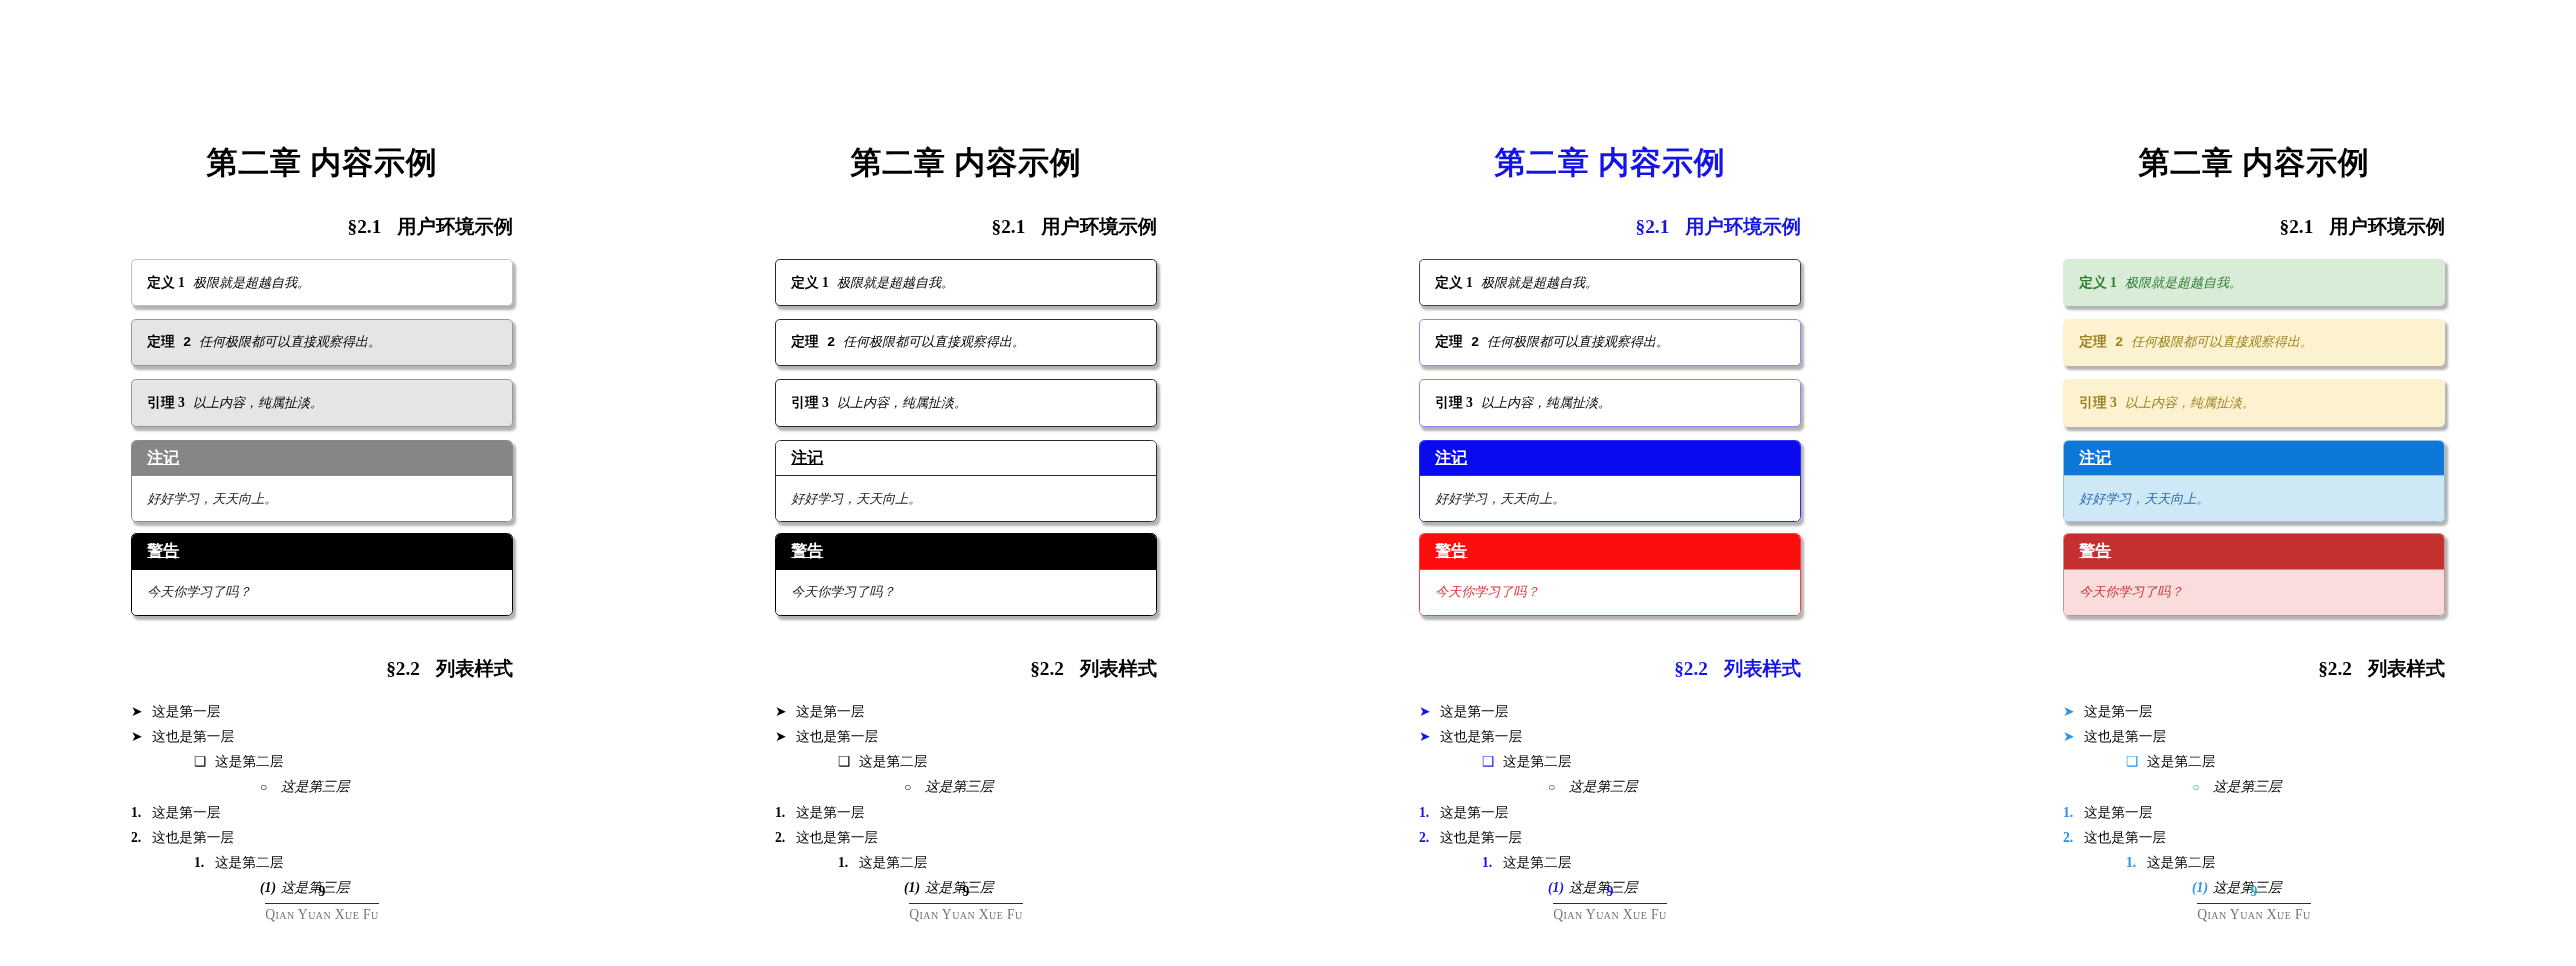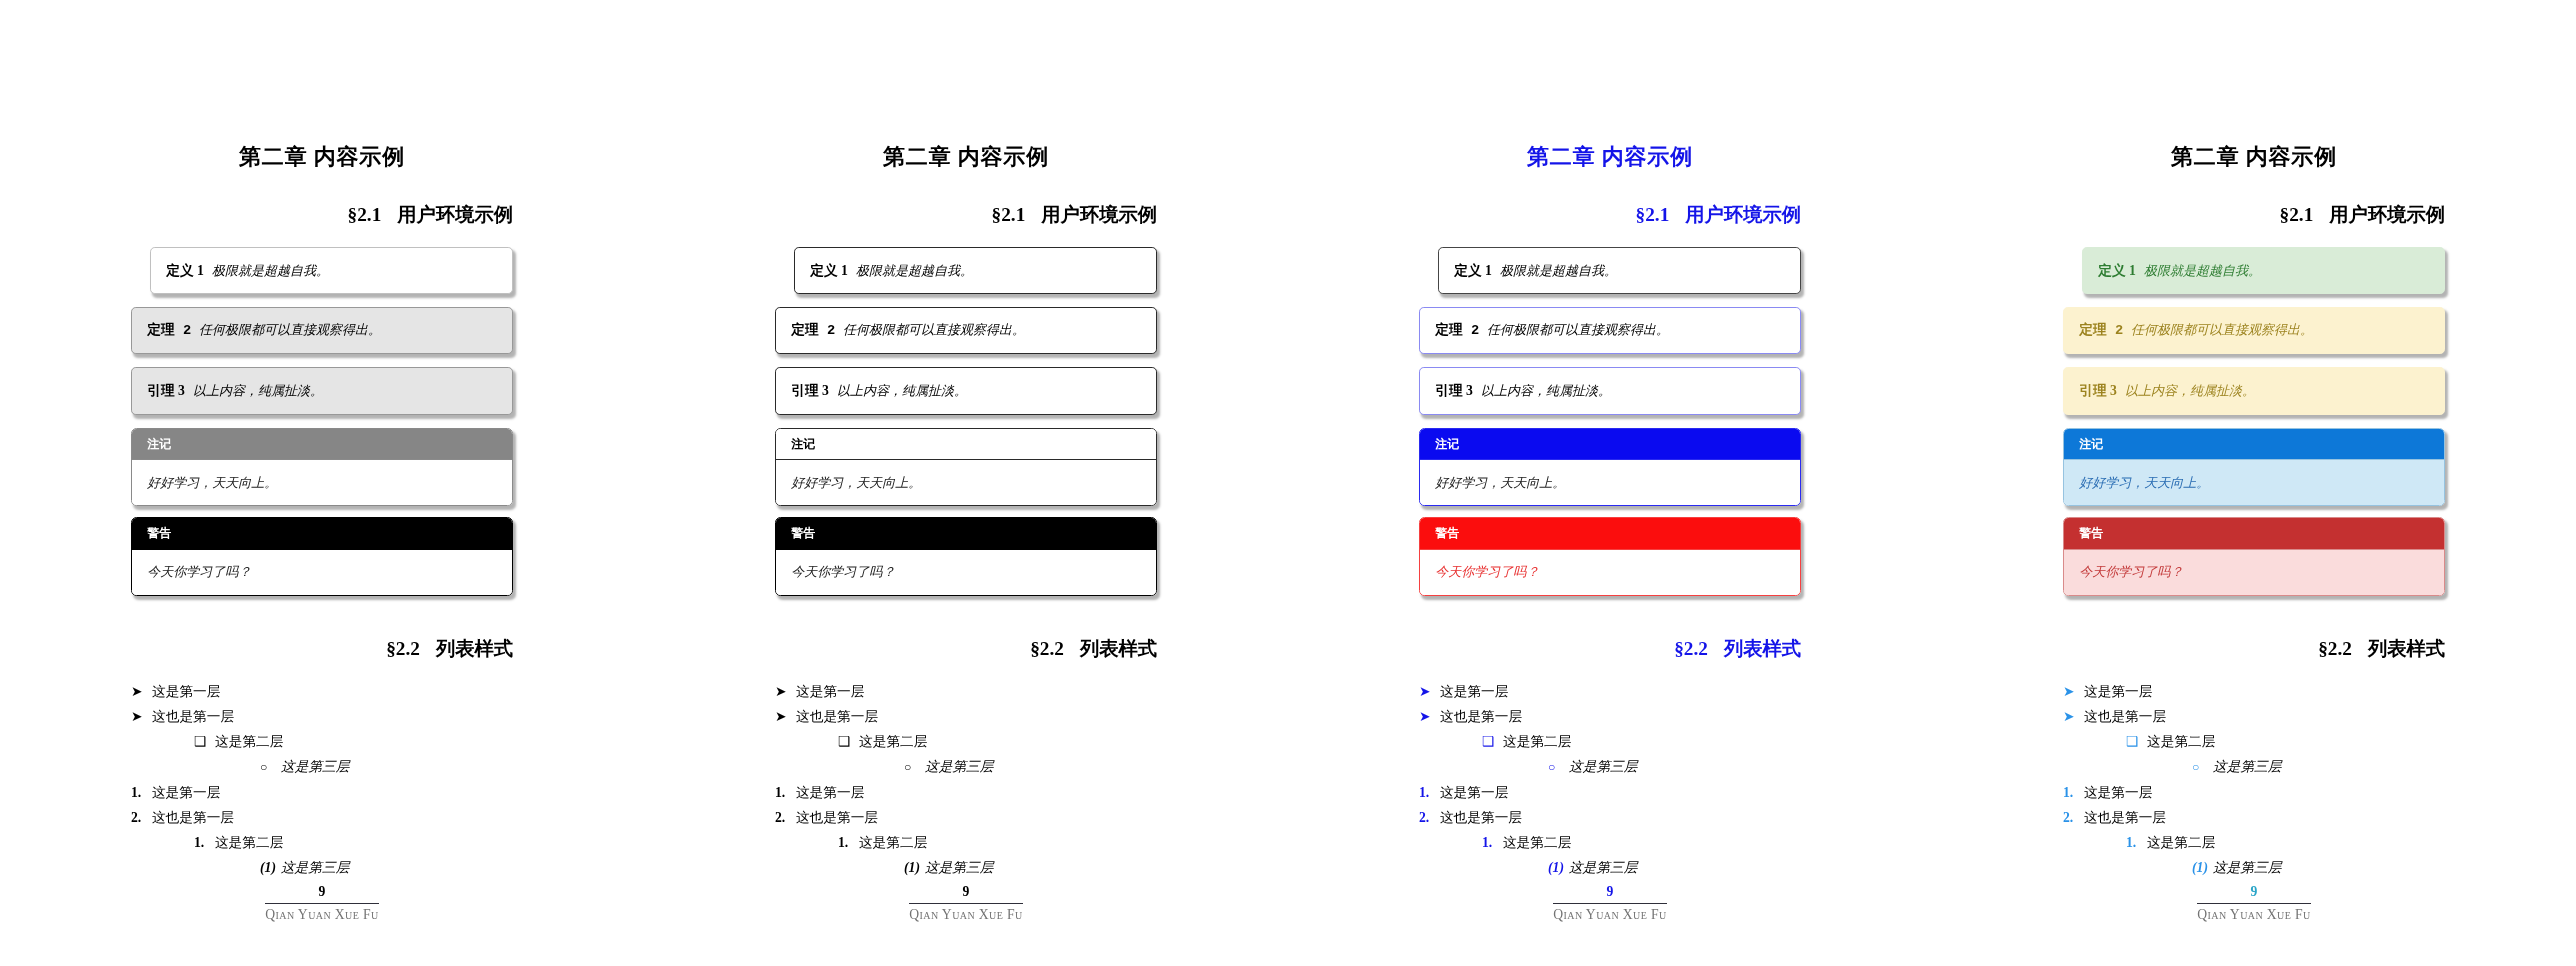--- a/index.html
+++ b/index.html
@@ -8,51 +8,51 @@
     display:flex;flex-direction:row;
     font-family:"Liberation Serif","DejaVu Serif",serif;
   }
   .page{
     width:644px;height:966px;flex:0 0 644px;position:relative;
     background:#ffffff;color:#000;
   }
   .content{width:382px;margin:0 auto;padding-top:142px;}
 
   .chapter{
-    font-size:22px;font-weight:bold;text-align:center;letter-spacing:0.8px;
+    font-size:31px;font-weight:bold;text-align:center;letter-spacing:0.8px;
     margin:0 0 29px;color:var(--heading,#000);
   }
   .section{
     font-size:19.3px;font-weight:bold;text-align:right;
     margin:0 0 19.3px;color:var(--heading,#000);
   }
   .section .sec-num{margin-right:16px;}
   .section.s22{margin:39px 0 22.5px;}
 
   
   .box{
     border-radius:4.8px;border:1.2px solid;
     padding:13.7px 15.3px;margin-bottom:13px;
     box-shadow:2.4px 3.2px 2.4px rgba(0,0,0,0.30);
     font-size:13.7px;line-height:17.7px;white-space:nowrap;
   }
   .box .box-label{font-weight:bold;}
   .box .box-body{font-style:italic;font-size:13px;margin-left:8px;}
-  .box.def{background:var(--def-bg,#fff);border-color:var(--def-border,#bbb);color:var(--def-ink,#000);margin-left:19px;}
+  .box.def{background:var(--def-bg,#fff);border-color:var(--def-border,#bbb);color:var(--def-ink,#000);}
   .box.thm{background:var(--thm-bg,#eee);border-color:var(--thm-border,#999);color:var(--thm-ink,#000);font-family:Liberation Mono, monospace;}
   .box.lem{background:var(--lem-bg,#eee);border-color:var(--lem-border,#999);color:var(--lem-ink,#000);}
 
   
   .tbox{
     border-radius:5.6px;border:1.2px solid;margin-bottom:10.5px;
     box-shadow:2.4px 3.2px 2.4px rgba(0,0,0,0.30);overflow:hidden;
   }
   .tbox-head{
     font-family:"Liberation Sans","DejaVu Sans",sans-serif;
-    font-weight:bold;font-size:12px;padding:7.2px 15.3px 6.4px;
+    font-weight:bold;font-size:16px;padding:7.2px 15.3px 6.4px;text-decoration:underline;
   }
   .tbox-body{font-style:italic;font-size:13px;padding:13.7px 15.3px;white-space:nowrap;}
   .tbox.note{border-color:var(--note-border,#888);}
   .tbox.note .tbox-head{background:var(--note-head-bg,#868686);color:var(--note-head-ink,#fff);border-bottom:1.2px solid var(--note-border,#888);}
   .tbox.note .tbox-body{background:var(--note-bg,#fff);color:var(--note-ink,#111);}
   .tbox.warn{border-color:var(--warn-border,#000);}
   .tbox.warn .tbox-head{background:var(--warn-head-bg,#000);color:var(--warn-head-ink,#fff);border-bottom:1.2px solid var(--warn-border,#000);}
   .tbox.warn .tbox-body{background:var(--warn-bg,#fff);color:var(--warn-ink,#111);}
 
   

